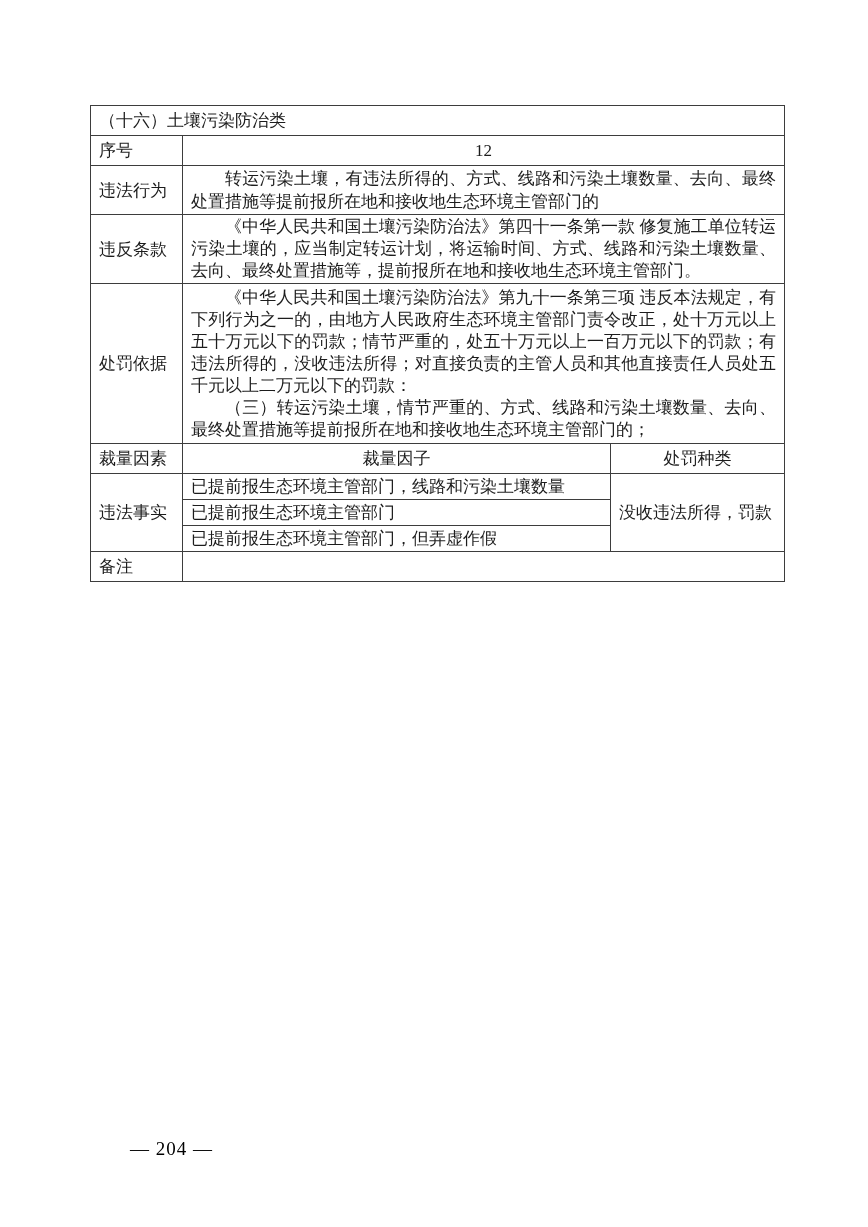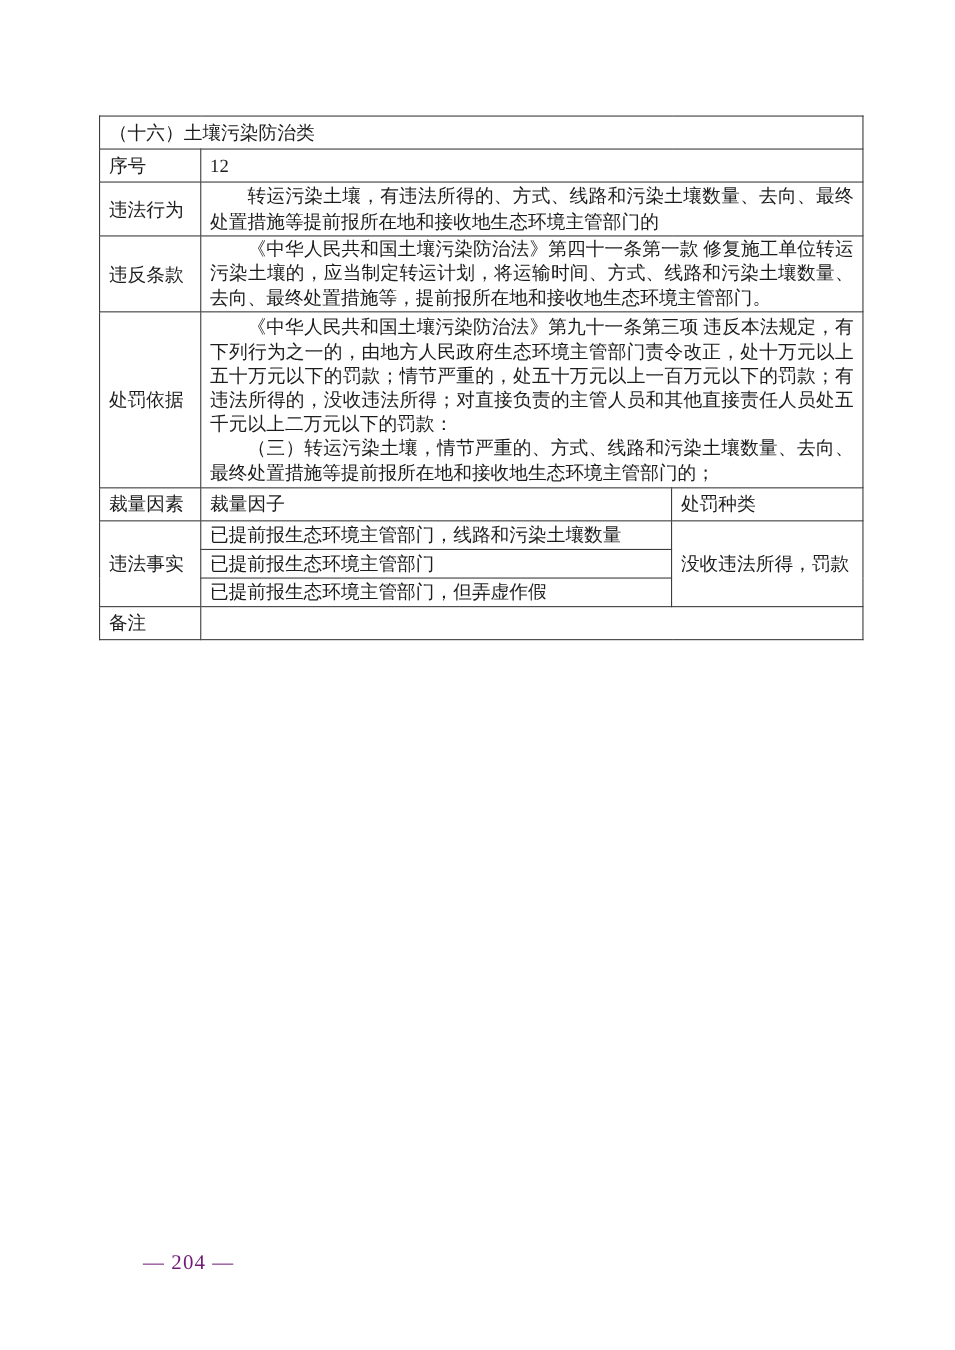--- a/index.html
+++ b/index.html
@@ -35,36 +35,36 @@
     white-space: nowrap;
   }
   .content-cell p {
     margin: 0;
     text-indent: 2em;
     text-align: justify;
     line-height: 22px;
   }
   .content-cell.lh23 p { line-height: 23px; }
   .plain-cell {
-    text-align: left;
+    text-align: center;
   }
   .section-header-cell {
     font-size: 17px;
     padding-left: 10px;
   }
   .fact-cell {
     font-size: 17px;
     line-height: 23px;
   }
   .page-number {
     position: absolute;
     left: 130px;
     top: 1138px;
     font-size: 19px;
-    color: #701a75;
+    color: #000000;
     letter-spacing: 1px;
   }
 </style>
 </head>
 <body>
 
 <table class="doc-table">
   <colgroup>
     <col style="width:92px">
     <col style="width:428px">

